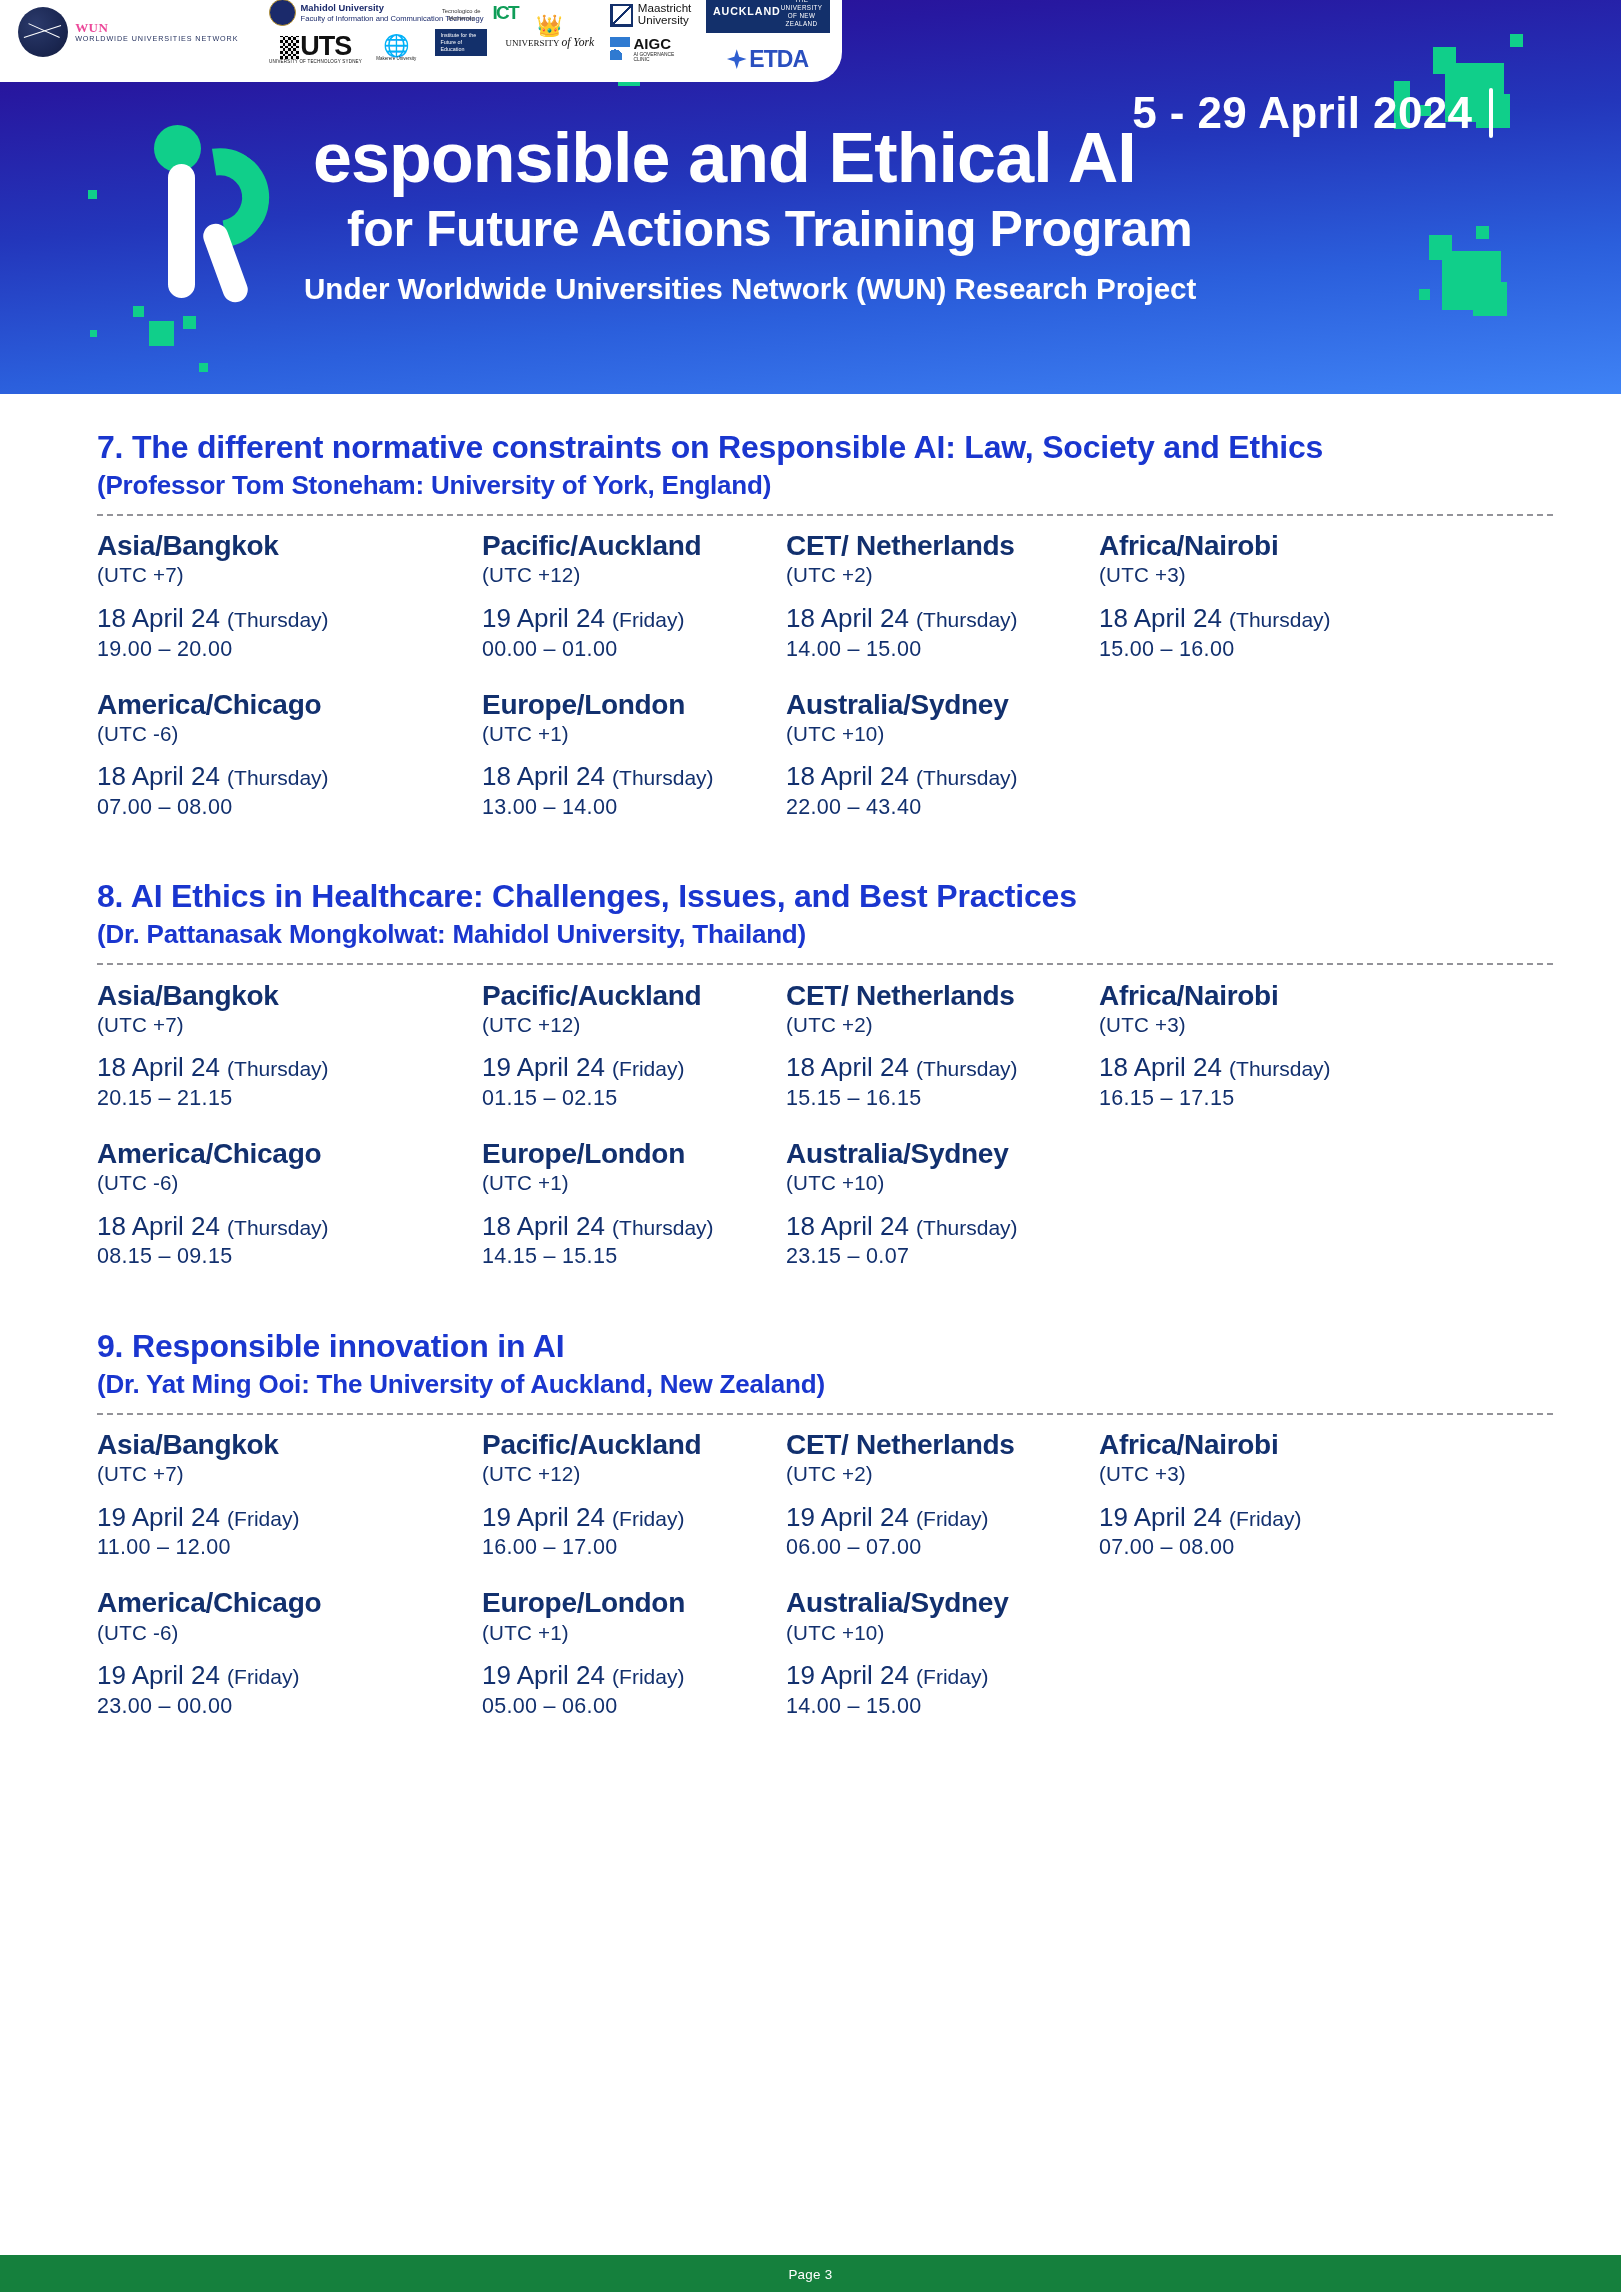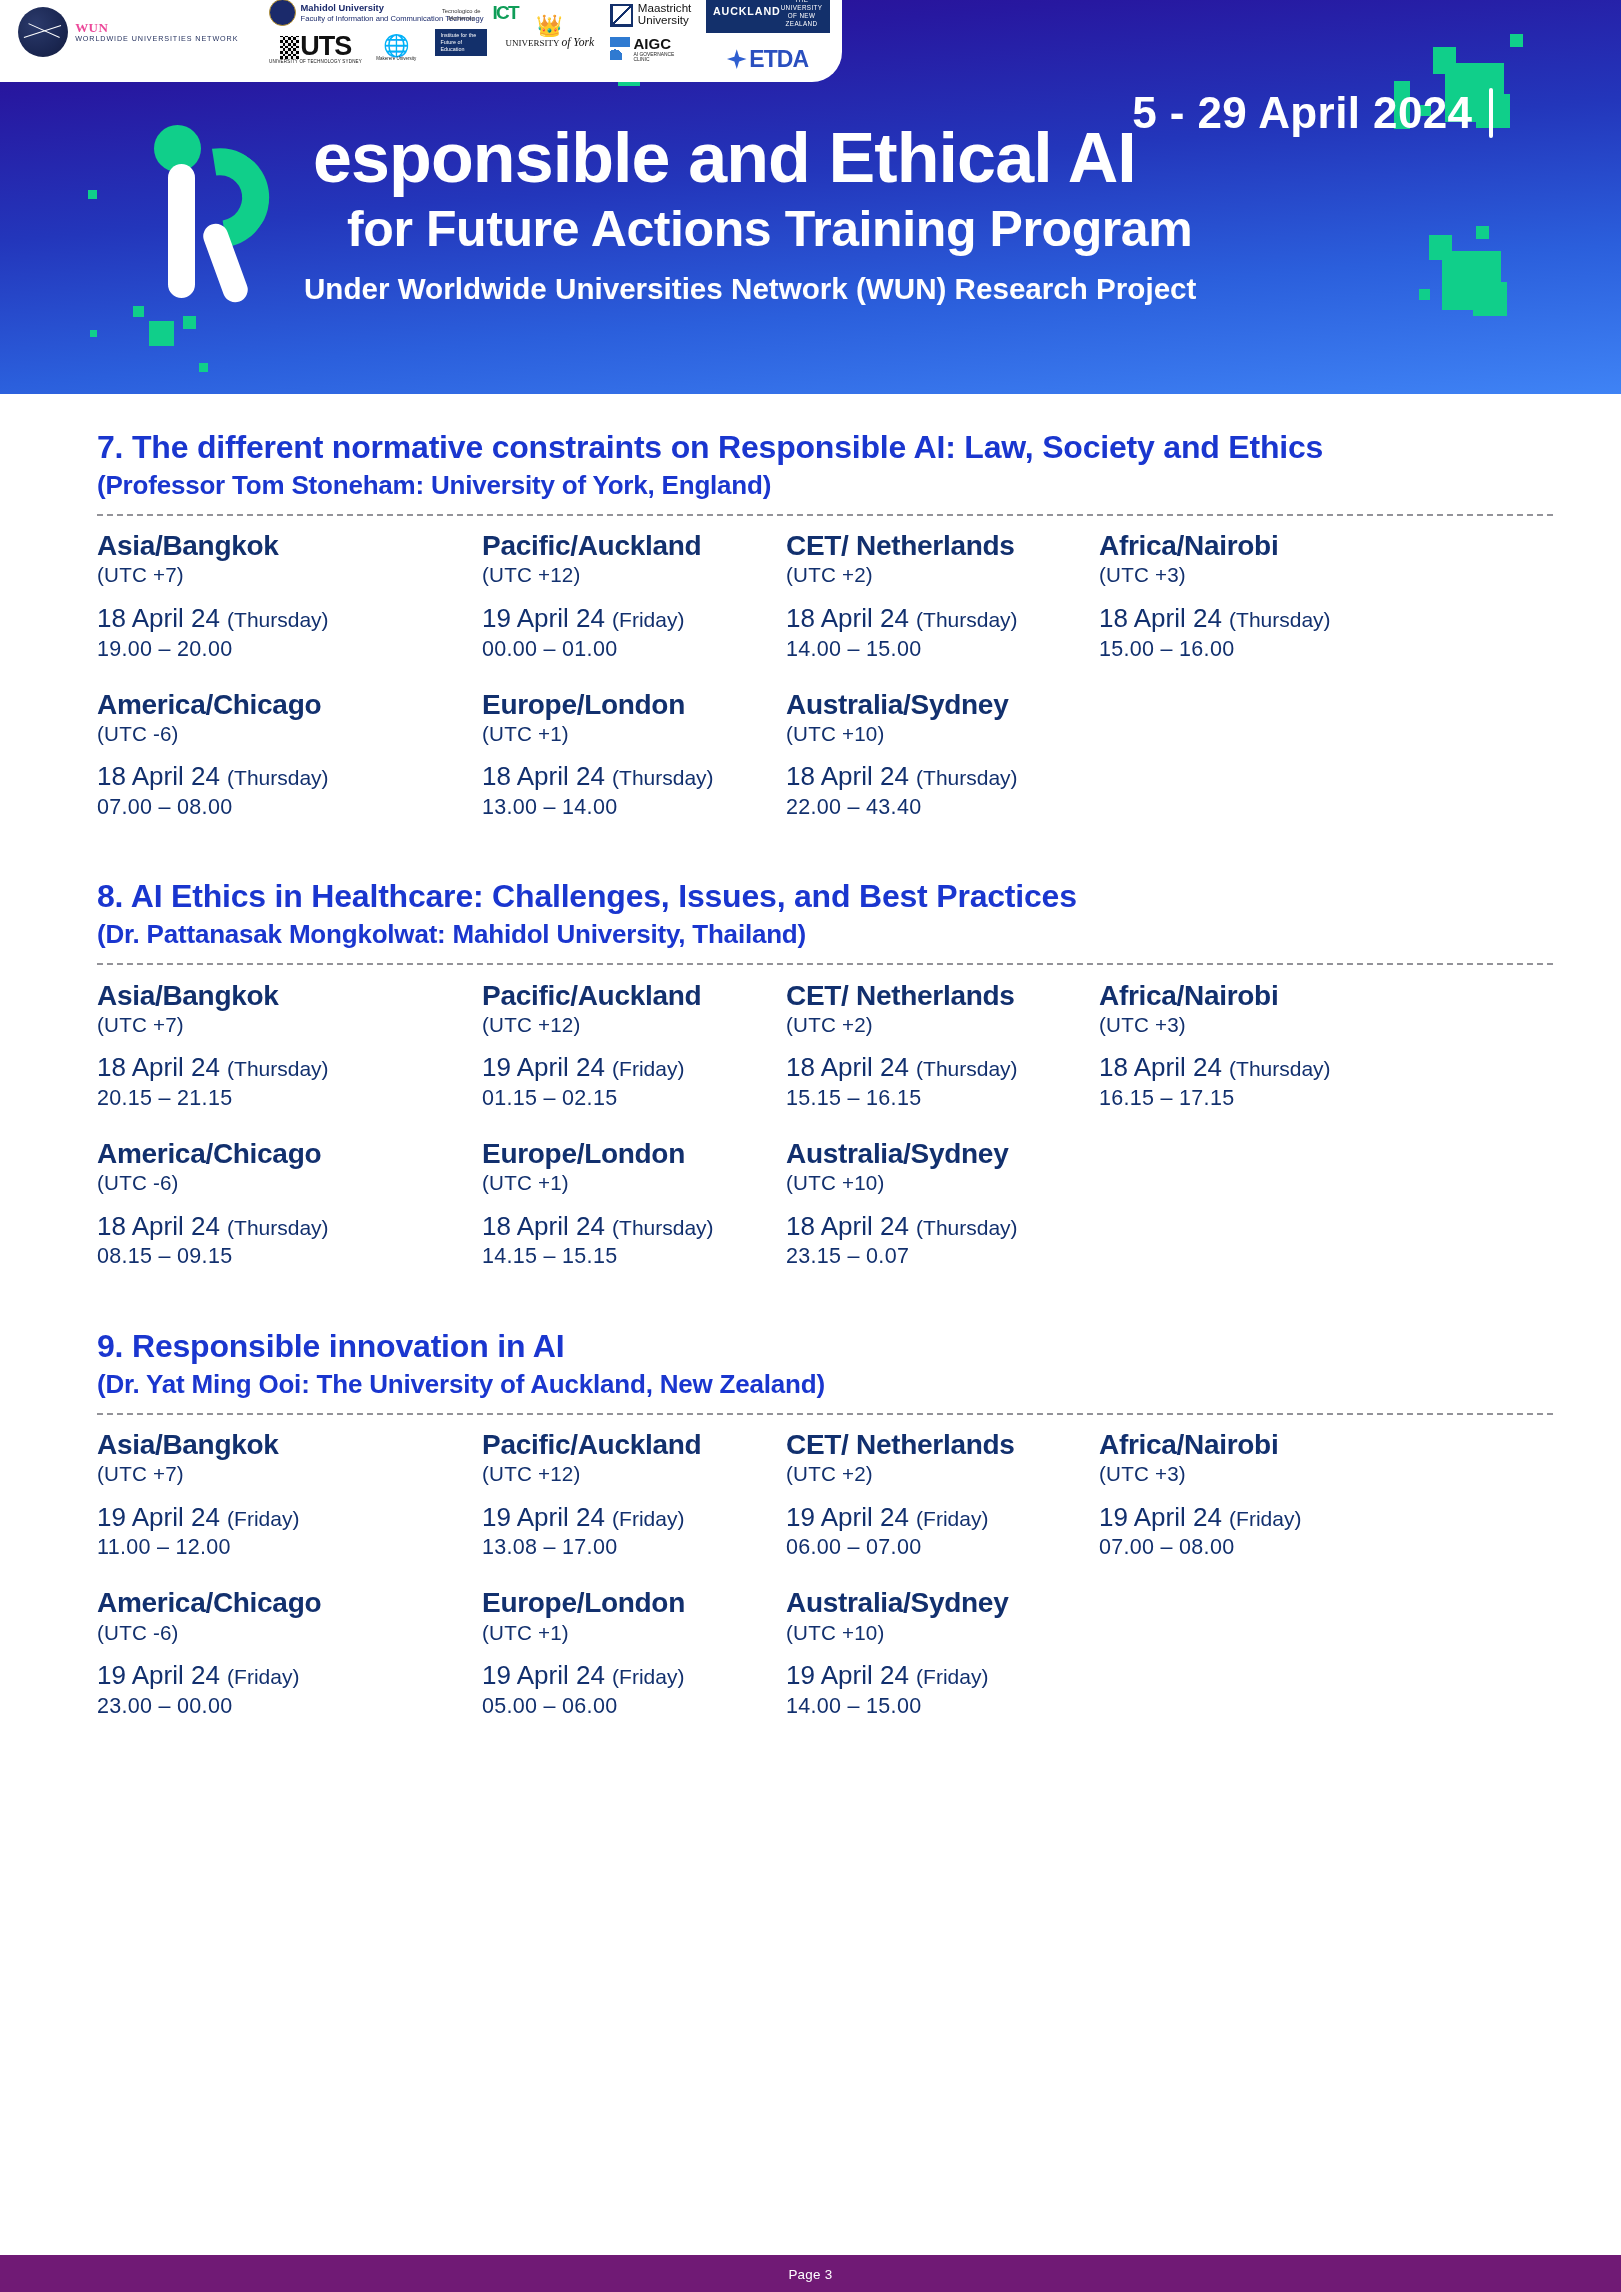--- a/index.html
+++ b/index.html
@@ -155,21 +155,21 @@
   .tz-date { color:#12306e; font-size:26px; line-height:1.3; margin-top:12.5px; white-space:nowrap;}
   .tz-date .day { font-size:21px; }
   .tz-time { color:#12306e; font-size:21.5px; line-height:1.3; letter-spacing:0.3px;}
 
   .rowgap { height: 19.7px; }
   .secgap { height: 50px; }
 
   
   .footer {
     position:absolute; left:0; bottom:0; width:1621px; height:38px;
-    background:#701a75; color:#fff; display:flex; align-items:center; justify-content:center;
+    background:#15803d; color:#fff; display:flex; align-items:center; justify-content:center;
     font-size:13.4px; letter-spacing:0.3px;
   }
 </style>
 </head>
 <body>
 
 <div class="page">
 
   <div class="header">
 
@@ -411,21 +411,21 @@
         <div class="tzcell">
           <div class="tz-name">Asia/Bangkok</div>
           <div class="tz-utc">(UTC +7)</div>
           <div class="tz-date"><span>19 April 24 </span><span class="day">(Friday)</span></div>
           <div class="tz-time">11.00 – 12.00</div>
         </div>
         <div class="tzcell">
           <div class="tz-name">Pacific/Auckland</div>
           <div class="tz-utc">(UTC +12)</div>
           <div class="tz-date"><span>19 April 24 </span><span class="day">(Friday)</span></div>
-          <div class="tz-time">13.08 – 17.00</div>
+          <div class="tz-time">16.00 – 17.00</div>
         </div>
         <div class="tzcell">
           <div class="tz-name">CET/ Netherlands</div>
           <div class="tz-utc">(UTC +2)</div>
           <div class="tz-date"><span>19 April 24 </span><span class="day">(Friday)</span></div>
           <div class="tz-time">06.00 – 07.00</div>
         </div>
         <div class="tzcell">
           <div class="tz-name">Africa/Nairobi</div>
           <div class="tz-utc">(UTC +3)</div>

